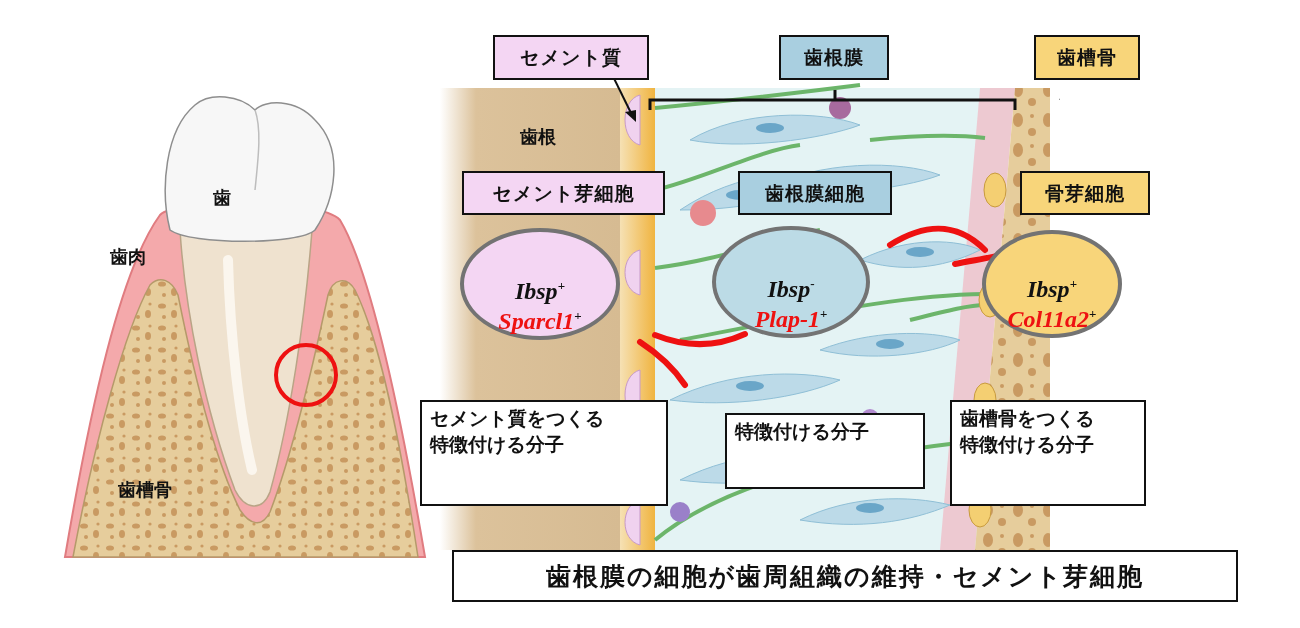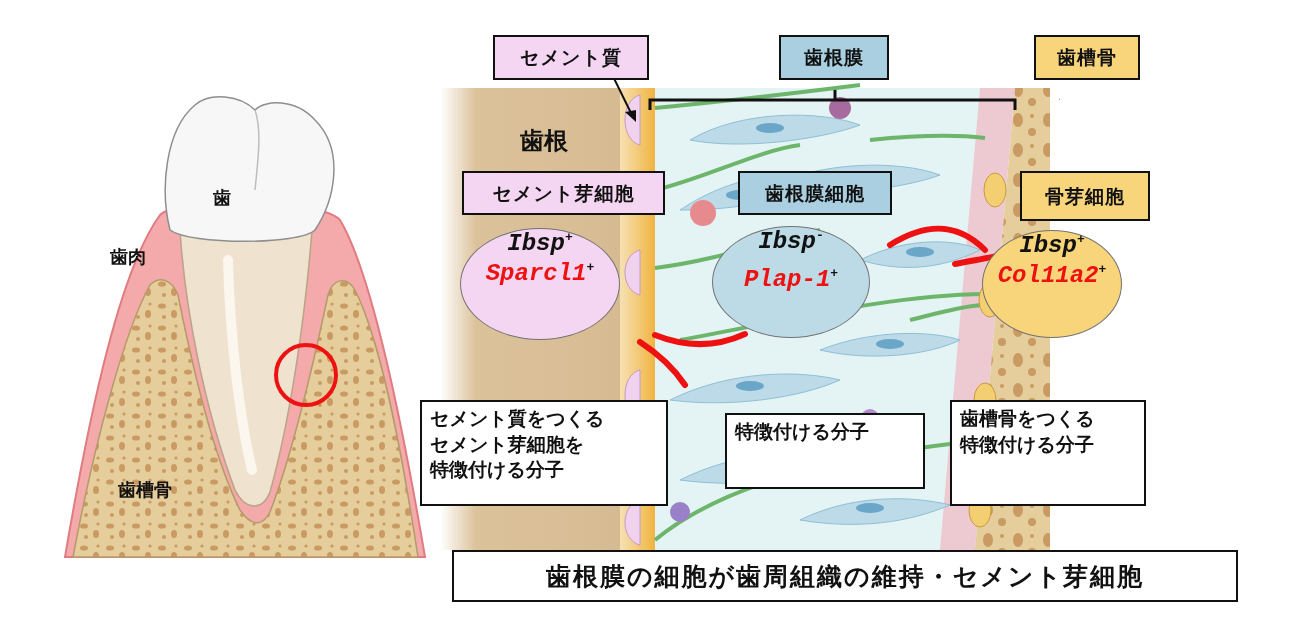--- a/index.html
+++ b/index.html
@@ -5,21 +5,21 @@
   html,body{margin:0;padding:0;background:#fff;}
   body{width:1300px;height:628px;position:relative;overflow:hidden;font-family:"DejaVu Sans",sans-serif;}
   .abs{position:absolute;}
   .lbl{position:absolute;border:2px solid #111;font-weight:bold;font-size:19px;color:#111;text-align:left;line-height:1;display:flex;align-items:center;justify-content:center;box-sizing:border-box;letter-spacing:1px;}
   .pink{background:#f4d6f3;}
   .blue{background:#a9cfe0;}
   .yellow{background:#f8d57a;}
   .txtbox{position:absolute;border:2px solid #111;background:#fff;box-sizing:border-box;font-size:19px;font-weight:bold;color:#111;line-height:1.35;padding:4px 8px;}
   .txtbox div{white-space:nowrap;}
   .plain{position:absolute;font-weight:bold;font-size:18px;color:#111;}
-  .ellipse{position:absolute;border:1px solid #737373;border-radius:50%;box-sizing:border-box;display:flex;flex-direction:column;align-items:center;justify-content:flex-start;font-family:Liberation Mono, monospace;font-weight:bold;font-style:italic;font-size:24px;line-height:1.25;}
+  .ellipse{position:absolute;border:4px solid #737373;border-radius:50%;box-sizing:border-box;display:flex;flex-direction:column;align-items:center;justify-content:flex-end;font-family:Liberation Serif, serif;font-weight:bold;font-style:italic;font-size:24px;line-height:1.25;}
   .gene1{color:#111;}
   .gene2{color:#ee1111;}
   sup{font-size:13px;font-style:normal;vertical-align:super;line-height:0;}
   .summary{position:absolute;left:452px;top:550px;width:786px;height:52px;border:2px solid #111;background:#fff;box-sizing:border-box;font-size:25px;font-weight:bold;color:#111;display:flex;align-items:center;justify-content:center;letter-spacing:2px;}
 </style>
 </head>
 <body>
 
 <svg class="abs" style="left:0;top:80px;" width="440" height="500" viewBox="0 0 440 500">
   <defs>
@@ -132,42 +132,41 @@
     <path d="M 450 165 C 490 140, 520 145, 545 170"></path>
     <path d="M 515 184 C 535 180, 550 178, 560 175"></path>
     <path d="M 305 254 C 270 270, 240 265, 215 255"></path>
     <path d="M 200 262 C 220 275, 235 290, 245 305"></path>
   </g>
 </svg>
 
 <div class="lbl pink" style="left:493px;top:35px;width:156px;height:45px;">セメント質</div>
 <div class="lbl blue" style="left:779px;top:35px;width:110px;height:45px;">歯根膜</div>
 <div class="lbl yellow" style="left:1034px;top:35px;width:106px;height:45px;">歯槽骨</div>
-<div class="plain" style="left:520px;top:125px;font-size:24px;">歯根</div>
+<div class="plain" style="left:520px;top:125px;font-size:18px;">歯根</div>
 
 <div class="lbl pink" style="left:462px;top:171px;width:203px;height:44px;">セメント芽細胞</div>
 <div class="lbl blue" style="left:738px;top:171px;width:154px;height:44px;">歯根膜細胞</div>
-<div class="lbl yellow" style="left:1020px;top:171px;width:130px;height:50px;">骨芽細胞</div>
+<div class="lbl yellow" style="left:1020px;top:171px;width:130px;height:44px;">骨芽細胞</div>
 
 <div class="ellipse" style="left:460px;top:228px;width:160px;height:112px;background:#f4d6f3;">
   <div class="gene1"><span>Ibsp</span><sup>+</sup></div>
   <div class="gene2"><span>Sparcl1</span><sup style="color:#111;">+</sup></div>
 </div>
-<div class="ellipse" style="left:712px;top:226px;width:158px;height:112px;background:#bcdbe6;gap:8px;">
+<div class="ellipse" style="left:712px;top:226px;width:158px;height:112px;background:#bcdbe6;">
   <div class="gene1"><span>Ibsp</span><sup>-</sup></div>
   <div class="gene2"><span>Plap-1</span><sup style="color:#111;">+</sup></div>
 </div>
 <div class="ellipse" style="left:982px;top:230px;width:140px;height:108px;background:#f8d57a;">
   <div class="gene1"><span>Ibsp</span><sup>+</sup></div>
   <div class="gene2"><span>Col11a2</span><sup style="color:#111;">+</sup></div>
 </div>
 
 <div class="txtbox" style="left:420px;top:400px;width:248px;height:106px;">
   <div>セメント質をつくる</div>
-  <div>セメント芽細胞を</div>
   <div>特徴付ける分子</div>
 </div>
 <div class="txtbox" style="left:725px;top:413px;width:200px;height:76px;">
   <div>特徴付ける分子</div>
 </div>
 <div class="txtbox" style="left:950px;top:400px;width:196px;height:106px;">
   <div>歯槽骨をつくる</div>
   <div>特徴付ける分子</div>
 </div>
 

